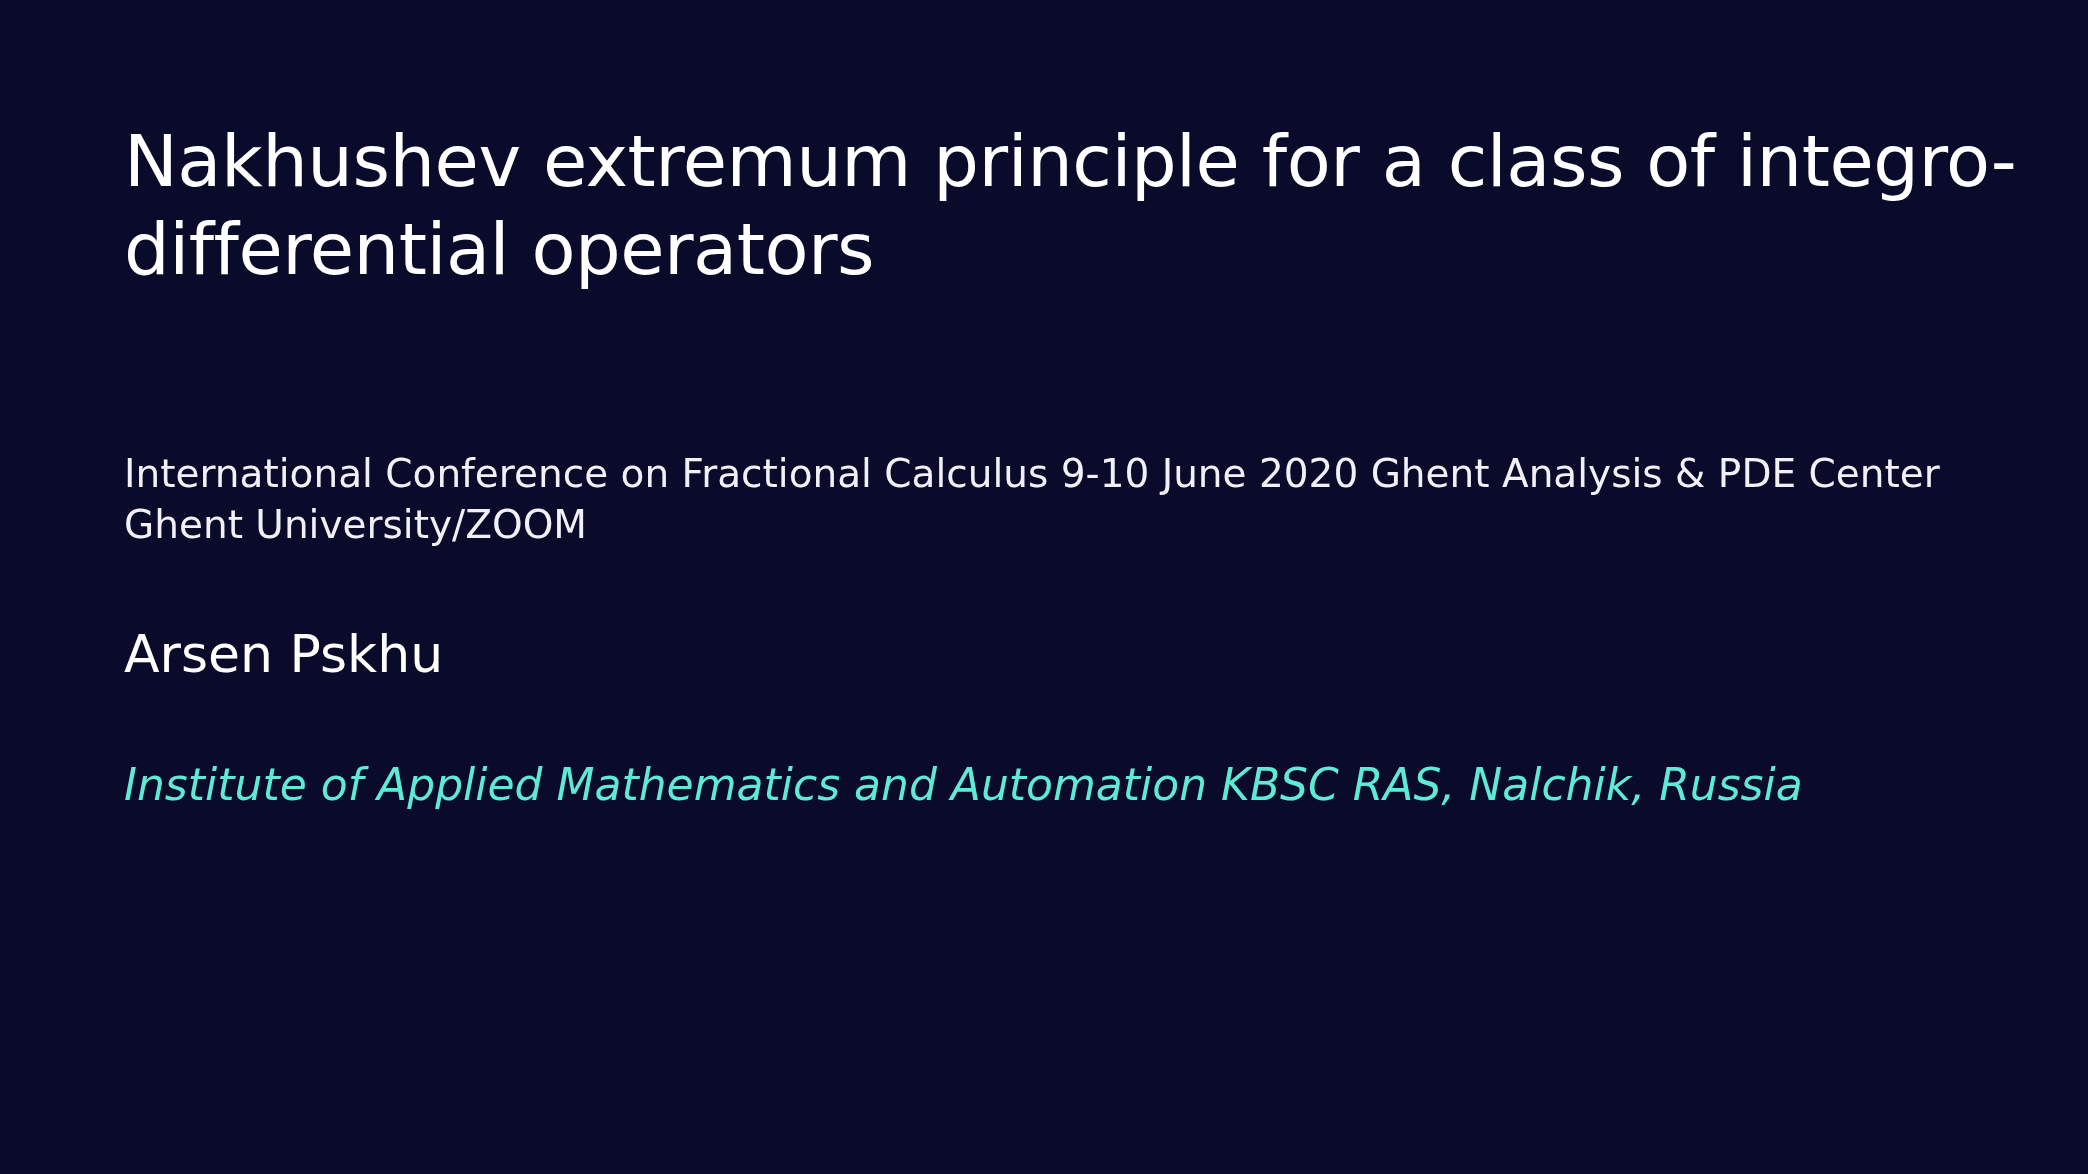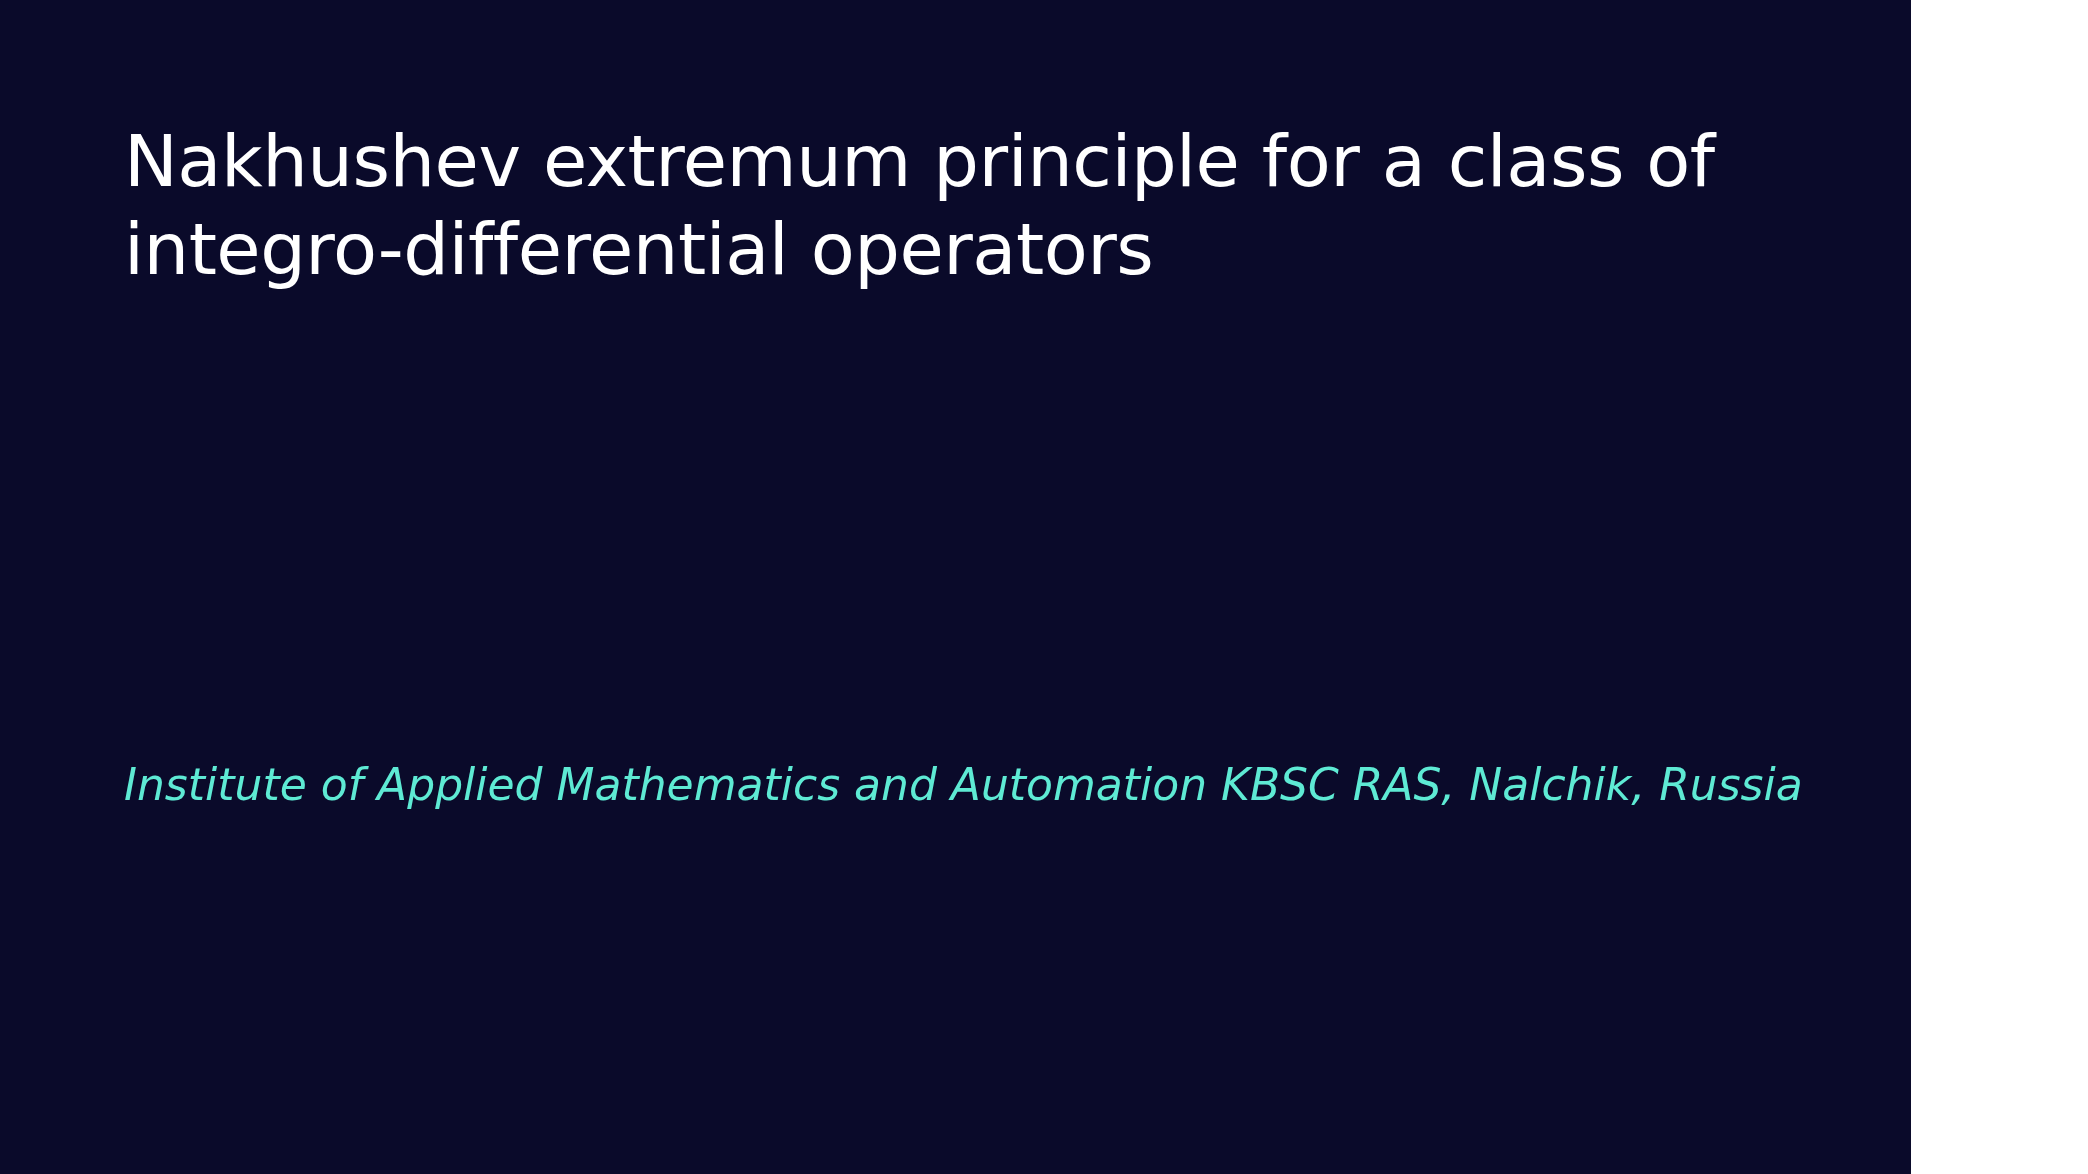--- a/index.html
+++ b/index.html
@@ -8,21 +8,21 @@
     background: #ffffff;
   }
   body {
     width: 2088px;
     height: 1174px;
     overflow: hidden;
     font-family: "DejaVu Sans", sans-serif;
   }
   .slide {
     position: relative;
-    width: 1911px;
+    width: 2088px;
     height: 1174px;
     background: #0a0a2a;
     box-sizing: border-box;
     overflow: hidden;
   }
   .content {
     position: absolute;
     left: 124px;
     top: 118px;
     right: 60px;
@@ -74,15 +74,17 @@
     left: 0;
     top: 638px;
   }
 </style>
 </head>
 <body>
 
 <div class="slide">
   <div class="content">
     <h1 class="title">Nakhushev extremum principle for a class of integro-differential operators</h1>
+    <p class="conference">International Conference on Fractional Calculus 9-10 June 2020 Ghent Analysis &amp; PDE Center Ghent University/ZOOM</p>
+    <p class="author">Arsen Pskhu</p>
     <p class="affiliation">Institute of Applied Mathematics and Automation KBSC RAS, Nalchik, Russia</p>
   </div>
 </div>
 
 </body></html>

